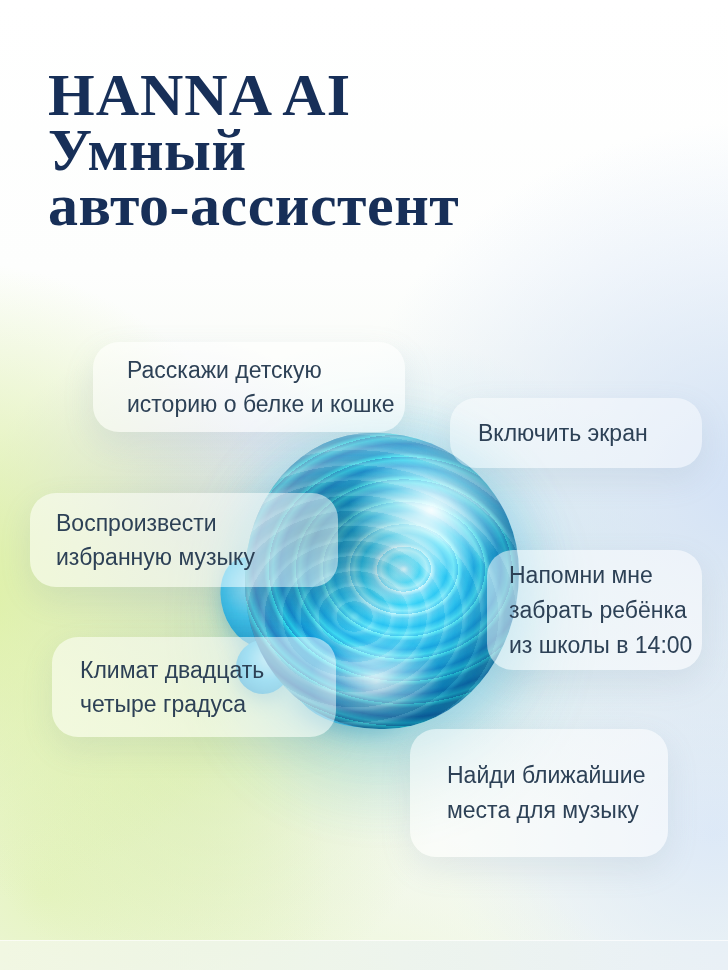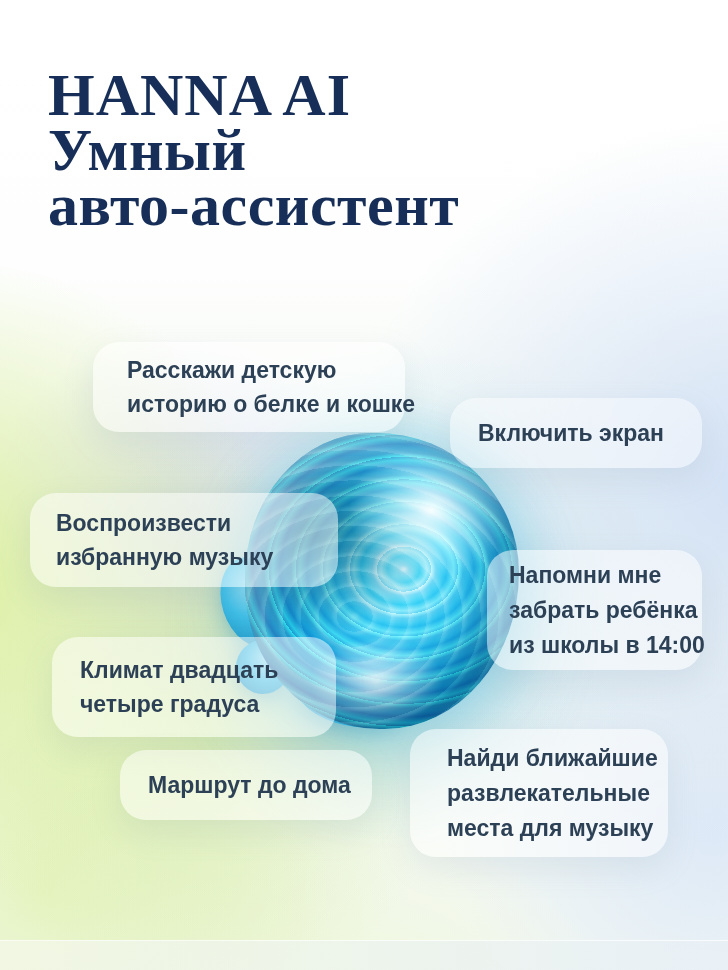--- a/index.html
+++ b/index.html
@@ -69,21 +69,21 @@
   }
 
   
   .bubble{
     position:absolute;
     display:flex;flex-direction:column;justify-content:center;
     background:rgba(255,255,255,.52);
     border-radius:26px;
     box-shadow:0 12px 32px rgba(110,140,165,.14);
     color:#2d4156;
-    font-size:23px;line-height:34px;font-weight:700;
+    font-size:23px;line-height:34px;font-weight:400;
     box-sizing:border-box;
   }
   .bubble span{white-space:nowrap;}
   .b-story   {left:93px;  top:342px; width:312px; height:90px;  padding-left:34px;}
   .b-screen  {left:450px; top:398px; width:252px; height:70px;  padding-left:28px; background:rgba(255,255,255,.42);}
   .b-music   {left:30px;  top:493px; width:308px; height:94px;  padding-left:26px;}
   .b-reminder{left:487px; top:550px; width:215px; height:120px; padding-left:22px; line-height:35px;}
   .b-climate {left:52px;  top:637px; width:284px; height:100px; padding-left:28px;}
   .b-route   {left:120px; top:750px; width:252px; height:70px;  padding-left:28px;}
   .b-places  {left:410px; top:729px; width:258px; height:128px; padding-left:37px; line-height:35px;}
@@ -131,25 +131,21 @@
     <span>Напомни мне</span>
     <span>забрать ребёнка</span>
     <span>из школы в 14:00</span>
   </div>
 
   <div class="bubble b-climate">
     <span>Климат двадцать</span>
     <span>четыре градуса</span>
   </div>
 
-  <div class="bubble b-route">
-    <span>Маршрут до дома</span>
-  </div>
 
   <div class="bubble b-places">
     <span>Найди ближайшие</span>
-    <span>развлекательные</span>
     <span>места для музыку</span>
   </div>
 
   <div class="bottom-strip"></div>
 
 </div>
 
 </body></html>

